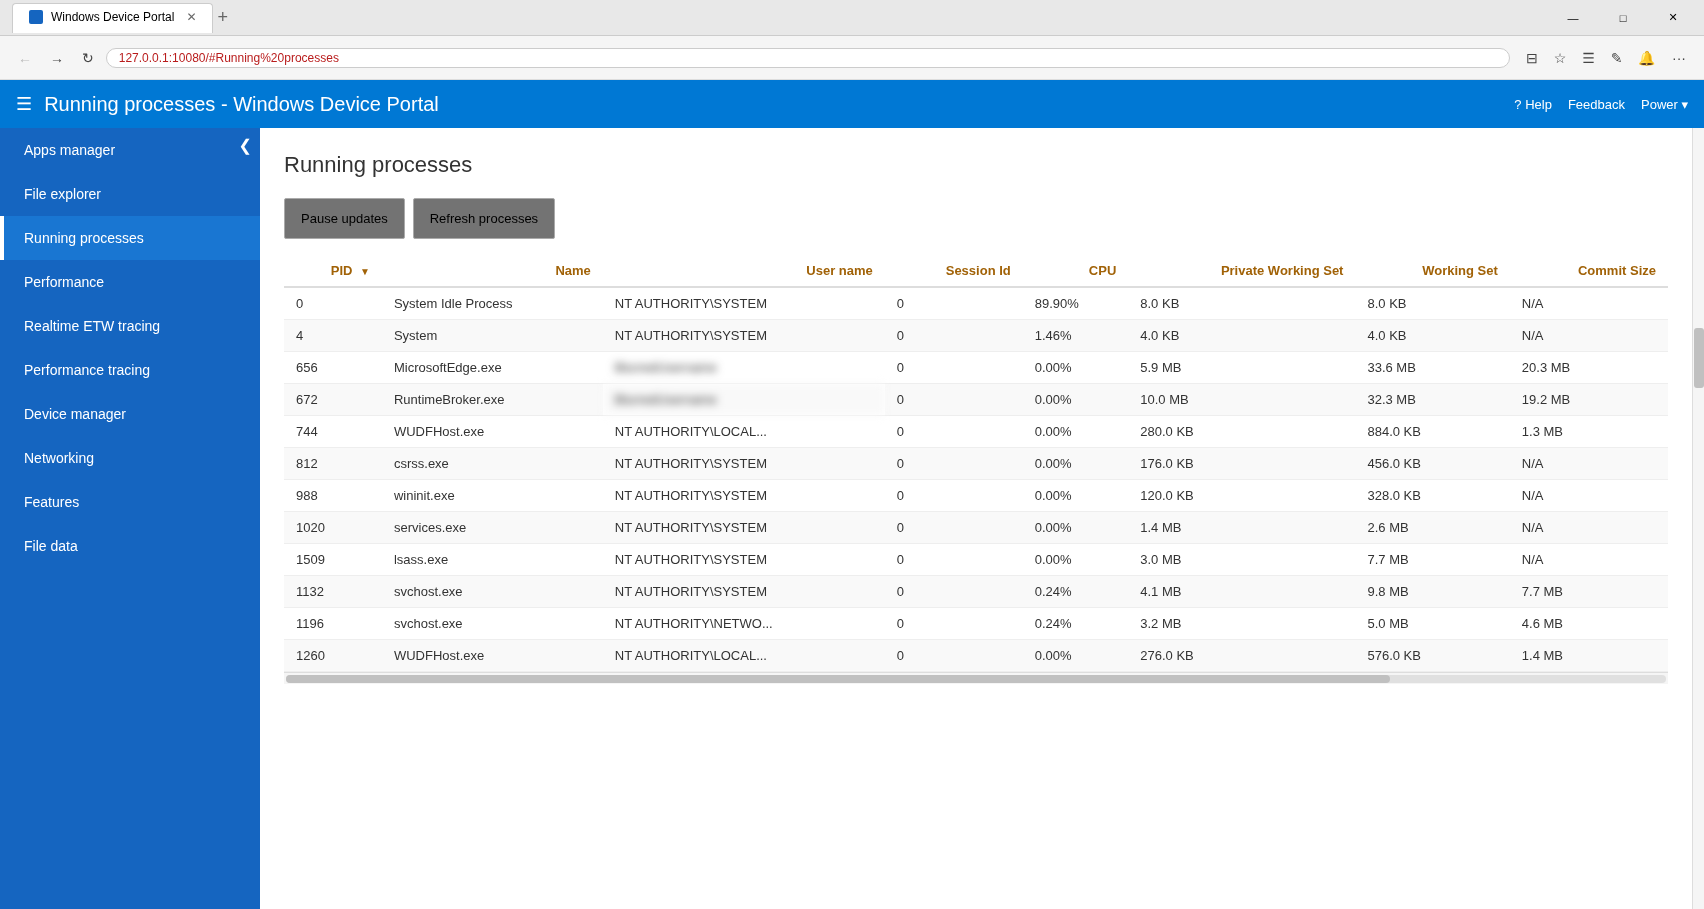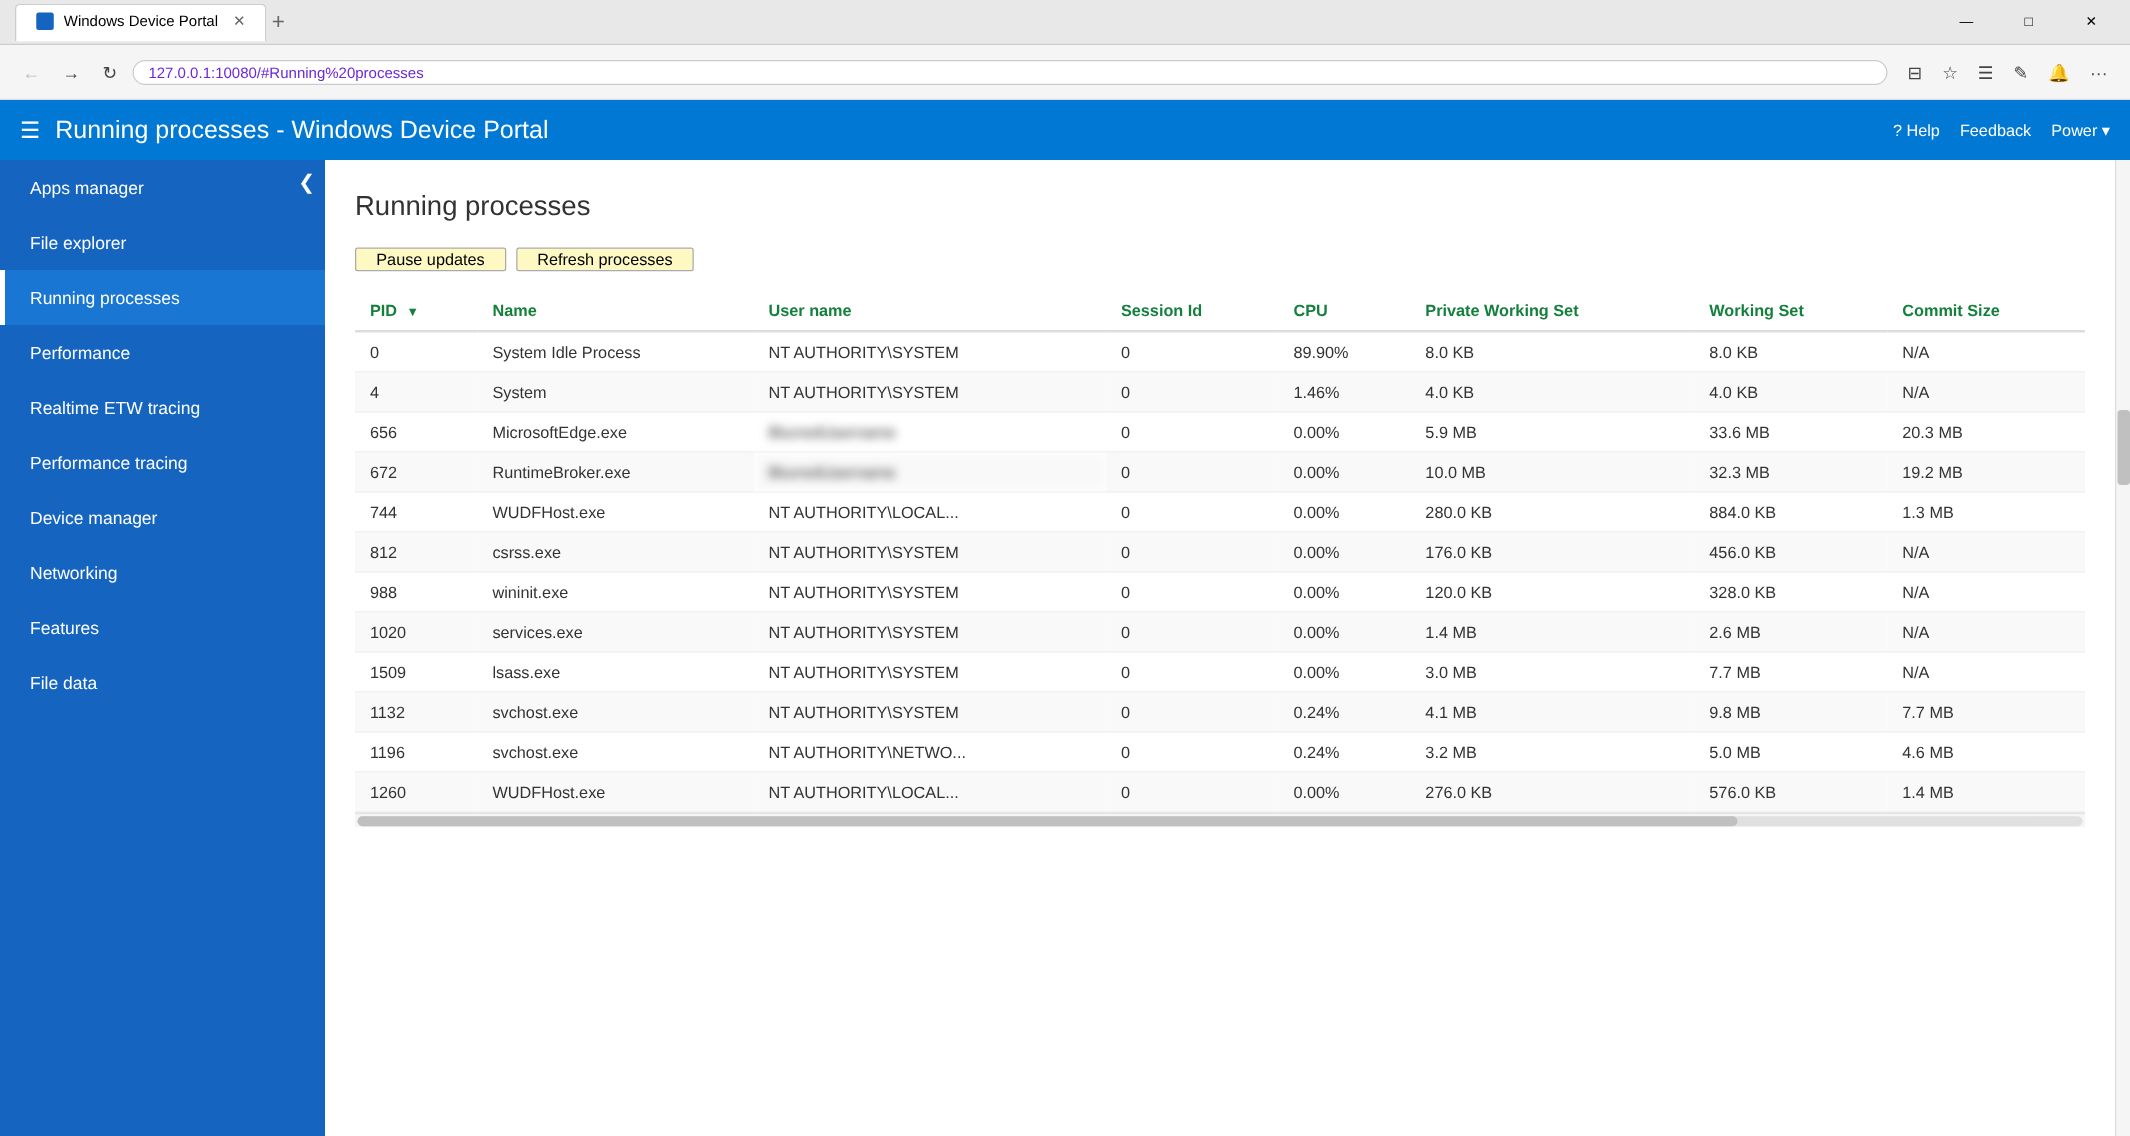--- a/index.html
+++ b/index.html
@@ -46,21 +46,21 @@
     .nav-btn { background: none; border: none; cursor: pointer; padding: 4px 6px; border-radius: 3px; font-size: 14px; color: #444; }
     .nav-btn.disabled { color: #bbb; cursor: default; }
     .address-bar {
       flex: 1;
       height: 20px;
       border: 1px solid #ccc;
       border-radius: 14px;
       padding: 0 12px;
       font-size: 12px;
       background: white;
-      color: #6d28d9;
+      color: #b91c1c;
     }
     .nav-right { display: flex; gap: 4px; margin-left: 4px; }
 
     
     .app-header {
       background: #0078d4;
       color: white;
       height: 48px;
       display: flex;
       align-items: center;
@@ -106,35 +106,35 @@
     .main-content {
       flex: 1;
       background: white;
       overflow: auto;
       padding: 24px;
     }
     .page-title { font-size: 22px; font-weight: 300; color: #333; margin-bottom: 20px; }
 
     .toolbar { display: flex; gap: 8px; margin-bottom: 16px; }
     .btn {
-      padding: 1px 16px;
+      padding: 12px 16px;
       border: 1px solid #aaa;
-      background: #fef9c3;
+      background: #737373;
       cursor: pointer;
       font-size: 13px;
       border-radius: 2px;
     }
 
     
     .process-table { width: 100%; border-collapse: collapse; font-size: 13px; }
     .process-table th {
-      text-align: left;
+      text-align: right;
       padding: 8px 12px;
       border-bottom: 2px solid #ddd;
-      color: #15803d;
+      color: #a16207;
       font-weight: 600;
       background: white;
       white-space: nowrap;
     }
     .process-table th.sortable { cursor: pointer; }
     .sort-arrow { font-size: 10px; margin-left: 4px; }
     .process-table td {
       padding: 8px 12px;
       border-bottom: 1px solid #eee;
       white-space: nowrap;

